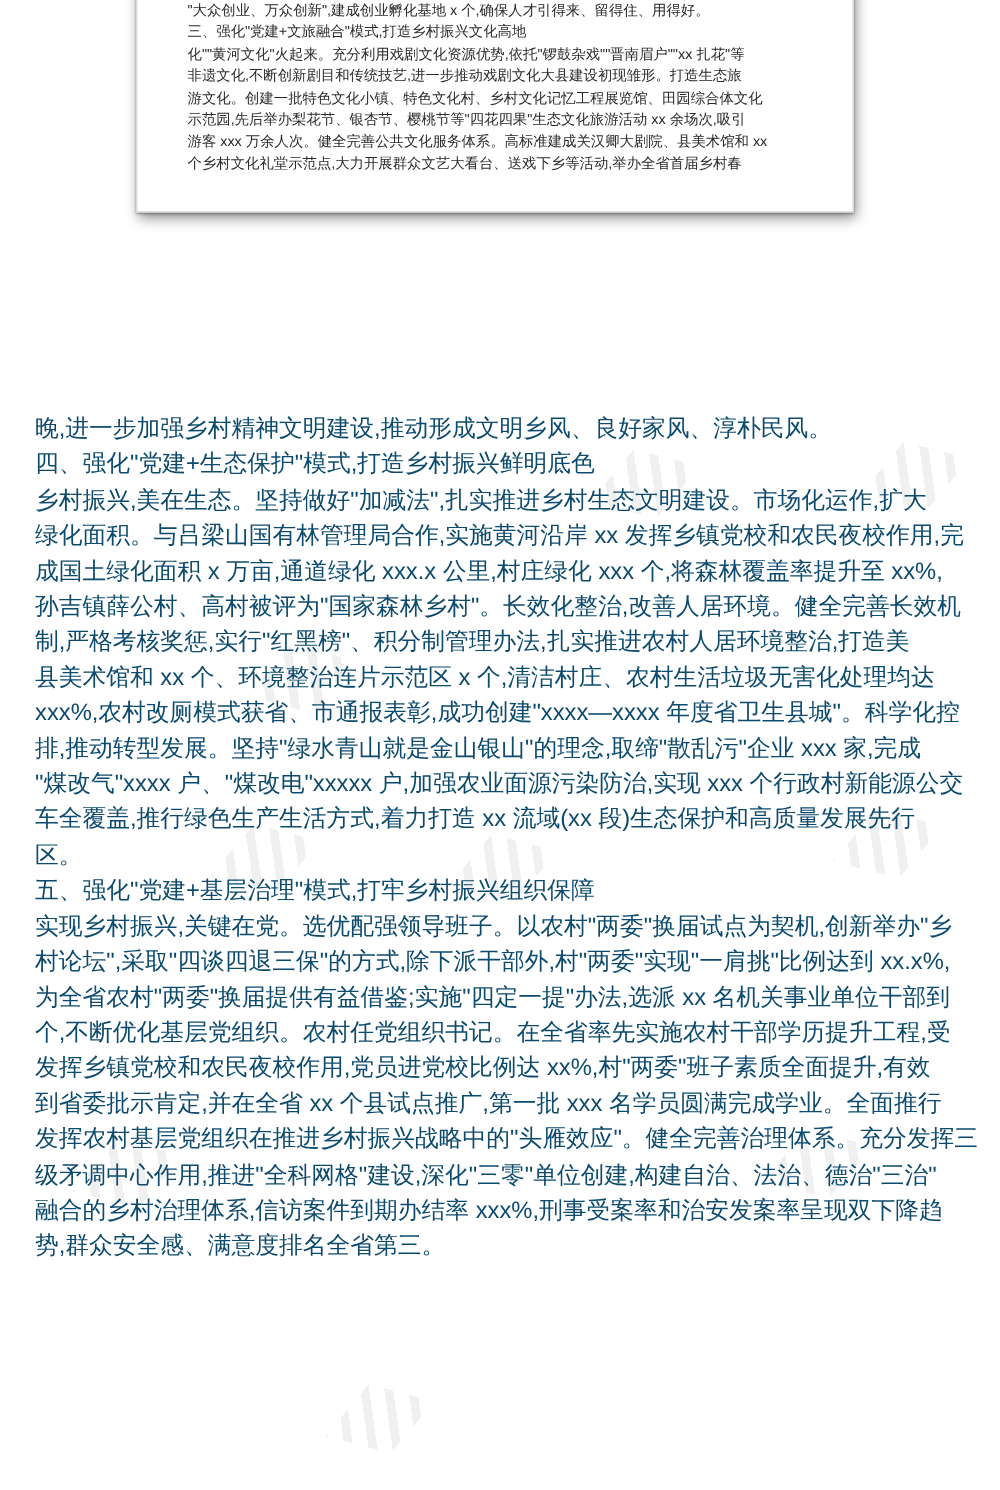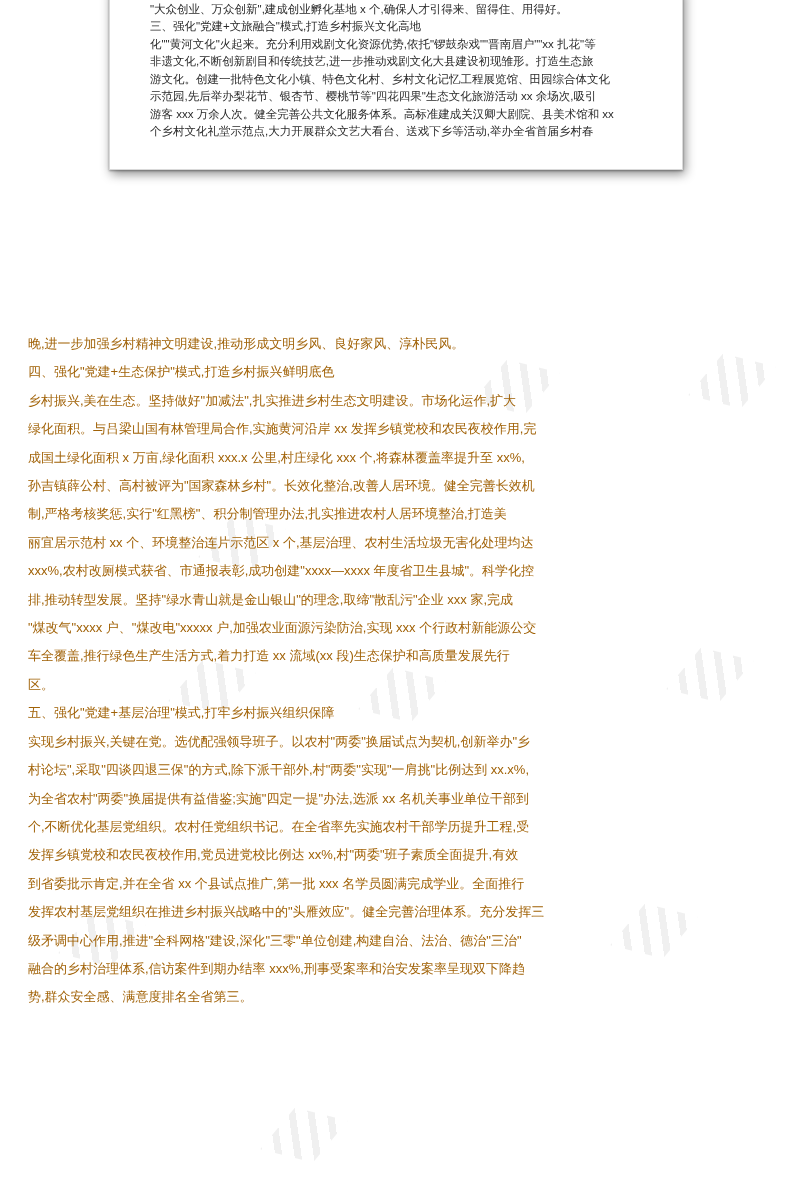--- a/index.html
+++ b/index.html
@@ -26,21 +26,21 @@
   .preview-text{
     margin:4px 38px 0 40px;
     font-size:11.5px;line-height:17.5px;color:#2a2a2a;
     margin-top:-6px;
   }
   .pline{white-space:nowrap;overflow:hidden;}
 
   
   .body-text{
     position:absolute;left:28px;top:330px;width:760px;z-index:1;
-    font-size:13px;line-height:28.4px;color:#a16207;
+    font-size:19px;line-height:28.4px;color:#0c4a6e;
   }
   .bline{white-space:nowrap;}
 </style>
 </head>
 <body>
 
 <div class="page">
 
   <div class="watermark-layer">
     <div class="wm" style="left:470px;top:358px;"></div>
@@ -66,24 +66,24 @@
         <div class="pline">游客 xxx 万余人次。健全完善公共文化服务体系。高标准建成关汉卿大剧院、县美术馆和 xx</div>
         <div class="pline">个乡村文化礼堂示范点,大力开展群众文艺大看台、送戏下乡等活动,举办全省首届乡村春</div>
       </div>
   </div>
 
   <div class="body-text">
       <div class="bline">晚,进一步加强乡村精神文明建设,推动形成文明乡风、良好家风、淳朴民风。</div>
       <div class="bline">四、强化"党建+生态保护"模式,打造乡村振兴鲜明底色</div>
       <div class="bline">乡村振兴,美在生态。坚持做好"加减法",扎实推进乡村生态文明建设。市场化运作,扩大</div>
       <div class="bline">绿化面积。与吕梁山国有林管理局合作,实施黄河沿岸 xx 发挥乡镇党校和农民夜校作用,完</div>
-      <div class="bline">成国土绿化面积 x 万亩,绿化面积 xxx.x 公里,村庄绿化 xxx 个,将森林覆盖率提升至 xx%,</div>
+      <div class="bline">成国土绿化面积 x 万亩,通道绿化 xxx.x 公里,村庄绿化 xxx 个,将森林覆盖率提升至 xx%,</div>
       <div class="bline">孙吉镇薛公村、高村被评为"国家森林乡村"。长效化整治,改善人居环境。健全完善长效机</div>
       <div class="bline">制,严格考核奖惩,实行"红黑榜"、积分制管理办法,扎实推进农村人居环境整治,打造美</div>
-      <div class="bline">丽宜居示范村 xx 个、环境整治连片示范区 x 个,基层治理、农村生活垃圾无害化处理均达</div>
+      <div class="bline">县美术馆和 xx 个、环境整治连片示范区 x 个,清洁村庄、农村生活垃圾无害化处理均达</div>
       <div class="bline">xxx%,农村改厕模式获省、市通报表彰,成功创建"xxxx—xxxx 年度省卫生县城"。科学化控</div>
       <div class="bline">排,推动转型发展。坚持"绿水青山就是金山银山"的理念,取缔"散乱污"企业 xxx 家,完成</div>
       <div class="bline">"煤改气"xxxx 户、"煤改电"xxxxx 户,加强农业面源污染防治,实现 xxx 个行政村新能源公交</div>
       <div class="bline">车全覆盖,推行绿色生产生活方式,着力打造 xx 流域(xx 段)生态保护和高质量发展先行</div>
       <div class="bline">区。</div>
       <div class="bline">五、强化"党建+基层治理"模式,打牢乡村振兴组织保障</div>
       <div class="bline">实现乡村振兴,关键在党。选优配强领导班子。以农村"两委"换届试点为契机,创新举办"乡</div>
       <div class="bline">村论坛",采取"四谈四退三保"的方式,除下派干部外,村"两委"实现"一肩挑"比例达到 xx.x%,</div>
       <div class="bline">为全省农村"两委"换届提供有益借鉴;实施"四定一提"办法,选派 xx 名机关事业单位干部到</div>
       <div class="bline">个,不断优化基层党组织。农村任党组织书记。在全省率先实施农村干部学历提升工程,受</div>

